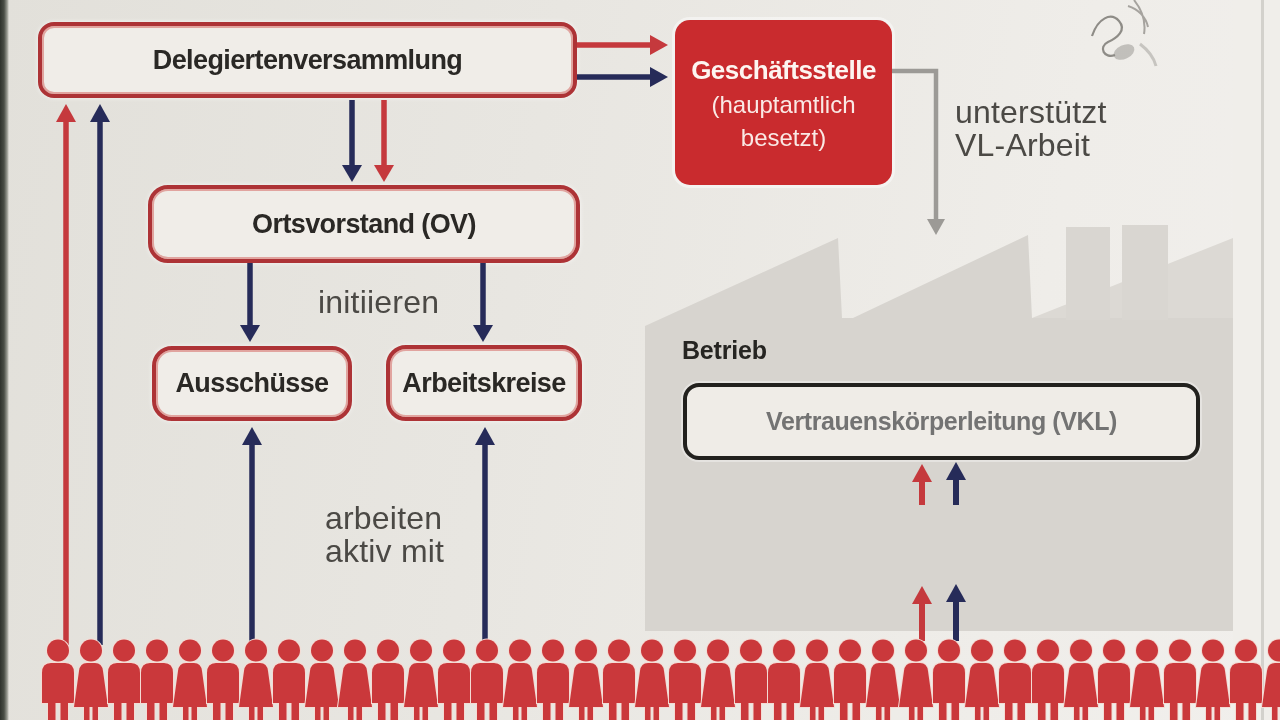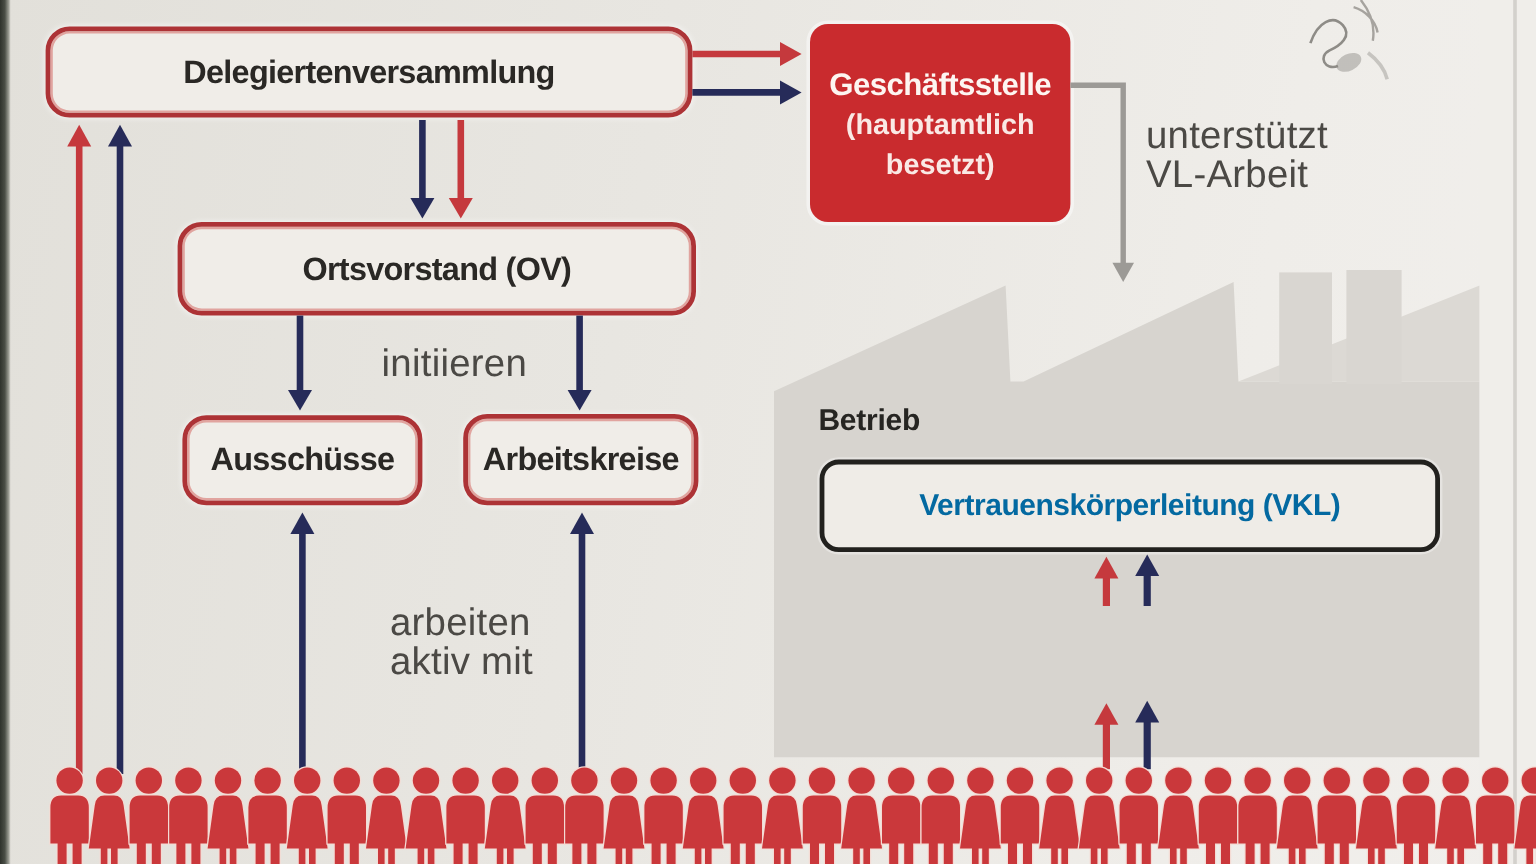--- a/index.html
+++ b/index.html
@@ -17,27 +17,27 @@
   .right-line{position:absolute;left:1261px;top:0;width:3px;height:720px;background:#c9c7c2;opacity:.75;z-index:2;}
   
   .rbox{position:absolute;background:#f0ede8;border:4px solid #ad3336;border-radius:20px;
     box-shadow:inset 0 0 0 2px rgba(209,92,85,.5),0 0 5px rgba(255,255,255,.65);
     display:flex;align-items:center;justify-content:center;z-index:10;}
   .rbox .t{font-weight:700;font-size:27px;letter-spacing:-0.6px;color:#2a2825;white-space:nowrap;}
   
   .kbox{position:absolute;background:#efece7;border:4px solid #22211e;border-radius:16px;
     display:flex;align-items:center;justify-content:center;z-index:10;
     box-shadow:0 0 0 2px rgba(255,255,255,.35);}
-  .kbox .t{font-weight:700;font-size:25px;letter-spacing:-0.4px;color:#0369a1;white-space:nowrap;}
+  .kbox .t{font-weight:700;font-size:25px;letter-spacing:-0.4px;color:#737373;white-space:nowrap;}
   
   .fbox{position:absolute;background:#c92b2e;border-radius:15px;z-index:10;
     display:flex;flex-direction:column;align-items:center;justify-content:center;
     box-shadow:0 0 0 3px rgba(255,255,255,.45);}
   .fbox .t1{font-weight:700;font-size:26px;letter-spacing:-0.5px;color:#fdf5f1;line-height:36px;}
-  .fbox .t2{font-weight:700;font-size:24px;color:#fae9e5;line-height:33px;}
+  .fbox .t2{font-weight:400;font-size:24px;color:#fae9e5;line-height:33px;}
   .note{position:absolute;font-size:32px;color:#4b4945;letter-spacing:0.2px;z-index:10;line-height:33px;white-space:pre;}
   .betrieb{position:absolute;left:682px;top:336px;font-size:25px;font-weight:700;color:#262522;z-index:10;letter-spacing:-0.2px;}
   
   .vlbr-cell{flex:1;display:flex;align-items:center;justify-content:center;height:100%;}
   .vlbr-cell .t{font-size:24px;}
   .divider{position:absolute;left:253px;top:5px;width:4px;height:57px;z-index:11;
     background:repeating-linear-gradient(to bottom,#23221f 0 5px,transparent 5px 11px);}
   .crowd-use{fill:#ca383b;stroke:#f4dbd4;stroke-width:2px;paint-order:stroke;}
 </style>
 </head>
@@ -55,21 +55,21 @@
     <rect x="1122" y="225" width="46" height="95" fill="#d9d6d1"></rect>
 
     <g>
       <path d="M1092,36 c6,-18 19,-24 27,-15 c8,9 -2,17 -11,21 c-10,5 -4,17 7,13" stroke="#6e6b66" stroke-width="2.2" fill="none" opacity=".75"></path>
       <path d="M1128,6 c10,3 18,11 20,21 m-14,-27 c8,10 12,22 10,34" stroke="#75726d" stroke-width="2" fill="none" opacity=".6"></path>
       <ellipse cx="1124" cy="52" rx="11" ry="7" fill="#8a8782" opacity=".45" transform="rotate(-25 1124 52)"></ellipse>
       <path d="M1140,44 c8,6 14,14 16,22" stroke="#8a8782" stroke-width="3" fill="none" opacity=".4"></path>
     </g>
   </svg>
 
-  <div class="rbox" style="left:38px;top:22px;width:539px;height:76px;">
+  <div class="rbox" style="left:38px;top:22px;width:539px;height:76px;border-radius:16px;">
     <span class="t">Delegiertenversammlung</span>
   </div>
 
   <div class="fbox" style="left:675px;top:20px;width:217px;height:165px;">
     <span class="t1">Geschäftsstelle</span>
     <span class="t2">(hauptamtlich</span>
     <span class="t2">besetzt)</span>
   </div>
 
   <div class="rbox" style="left:148px;top:185px;width:432px;height:78px;text-align:center;">

